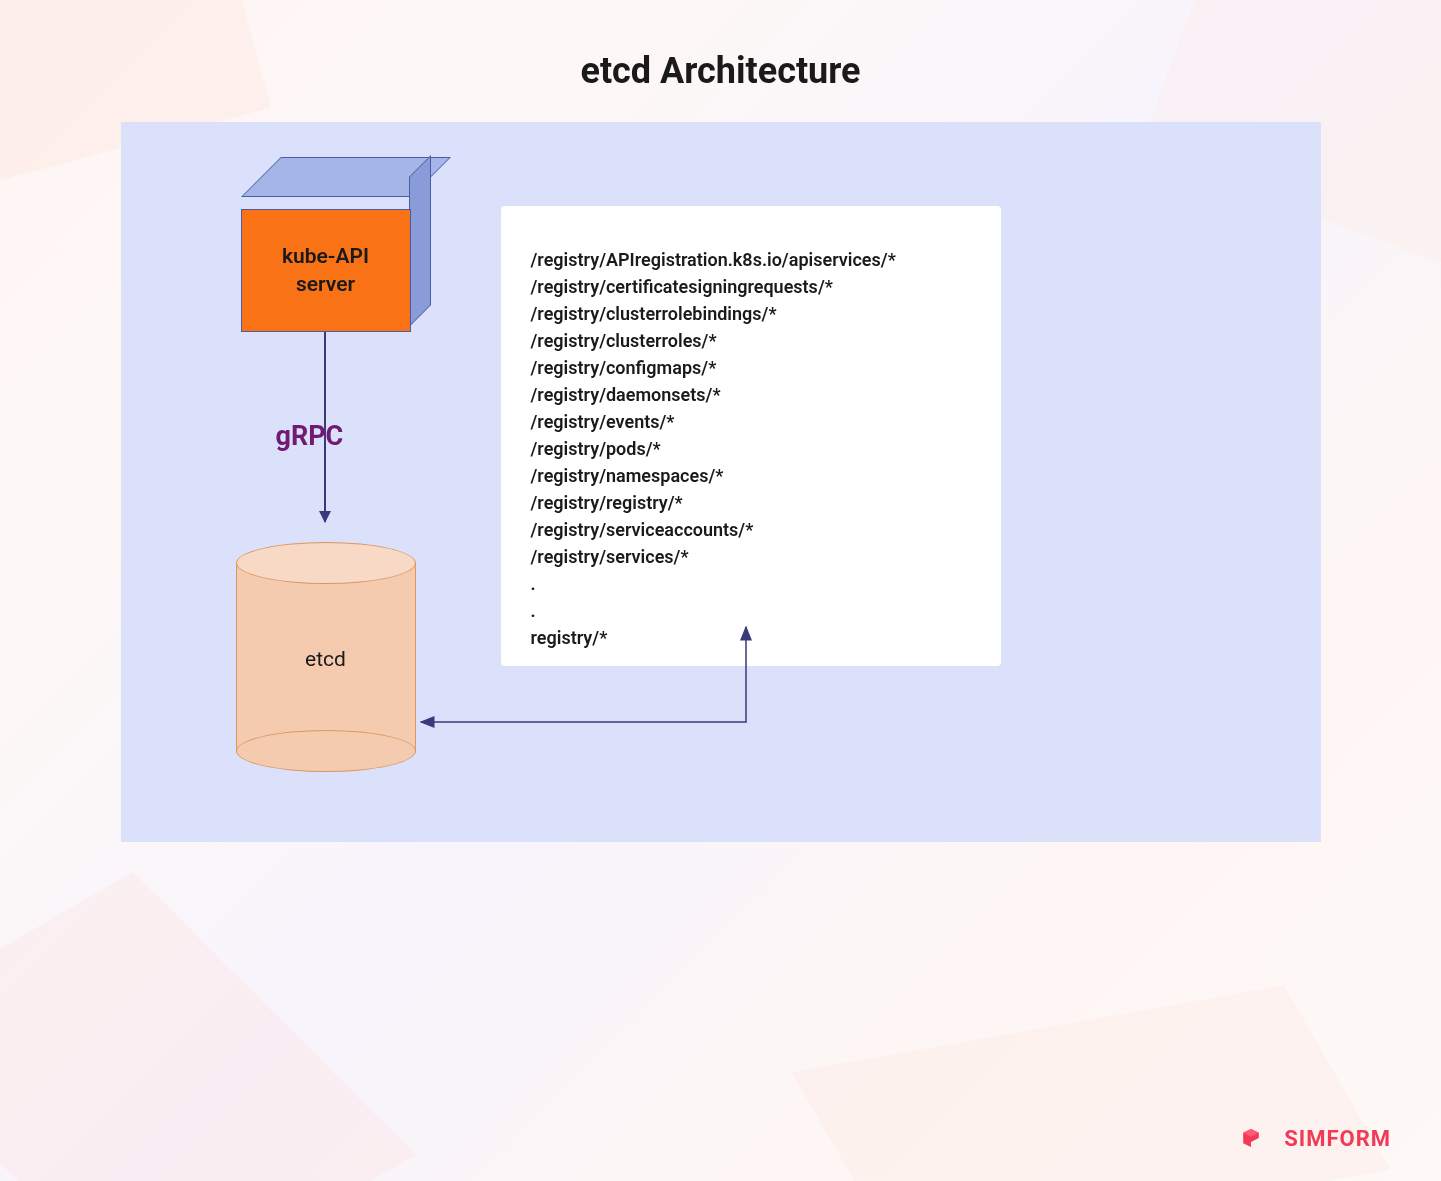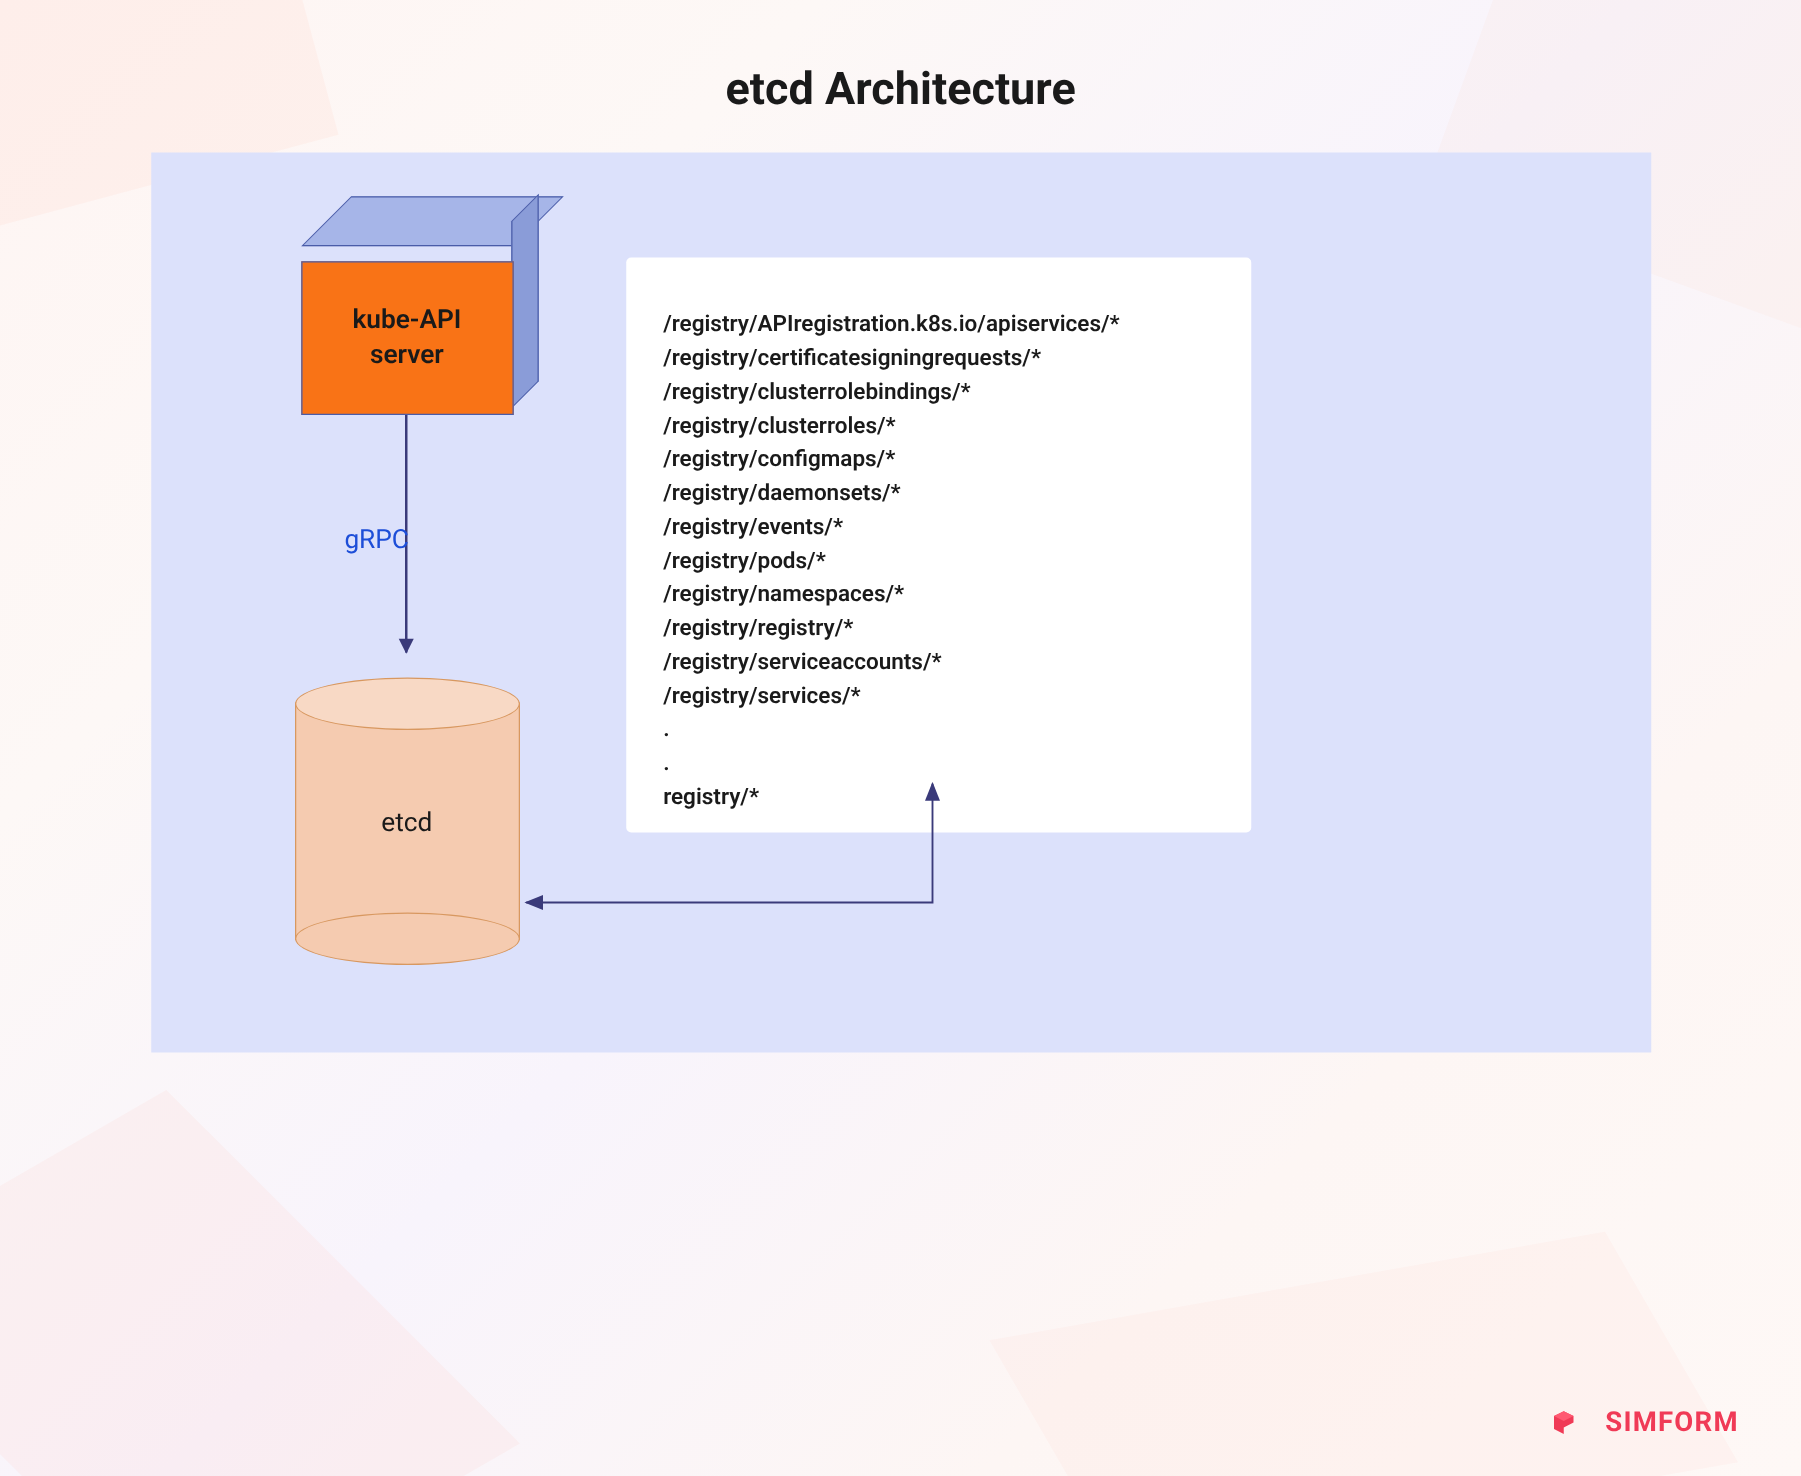--- a/index.html
+++ b/index.html
@@ -138,23 +138,23 @@
       width: 0;
       height: 0;
       border-left: 6px solid transparent;
       border-right: 6px solid transparent;
       border-top: 12px solid #3a3a7a;
     }
     .grpc-label {
       position: absolute;
       top: 298px;
       left: 155px;
-      font-size: 21px;
-      font-weight: 400;
-      color: #1d4ed8;
+      font-size: 27px;
+      font-weight: 700;
+      color: #701a75;
     }
     
     
     .cylinder {
       position: absolute;
       top: 420px;
       left: 115px;
       width: 180px;
       height: 210px;
     }

